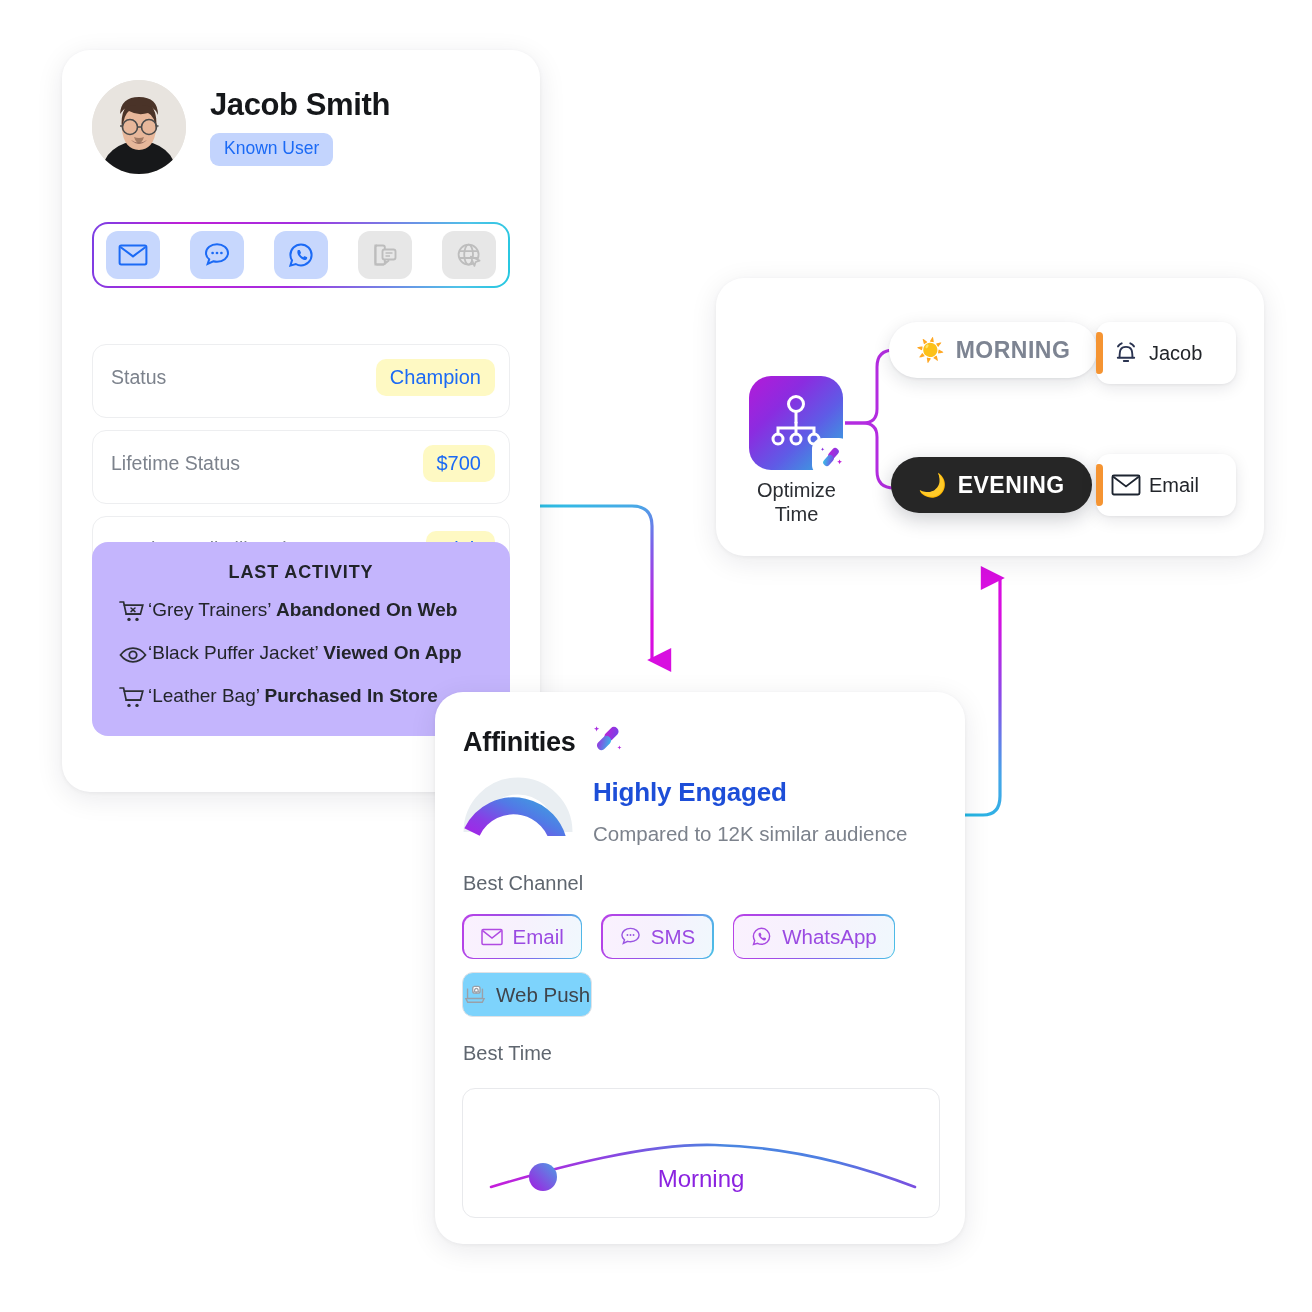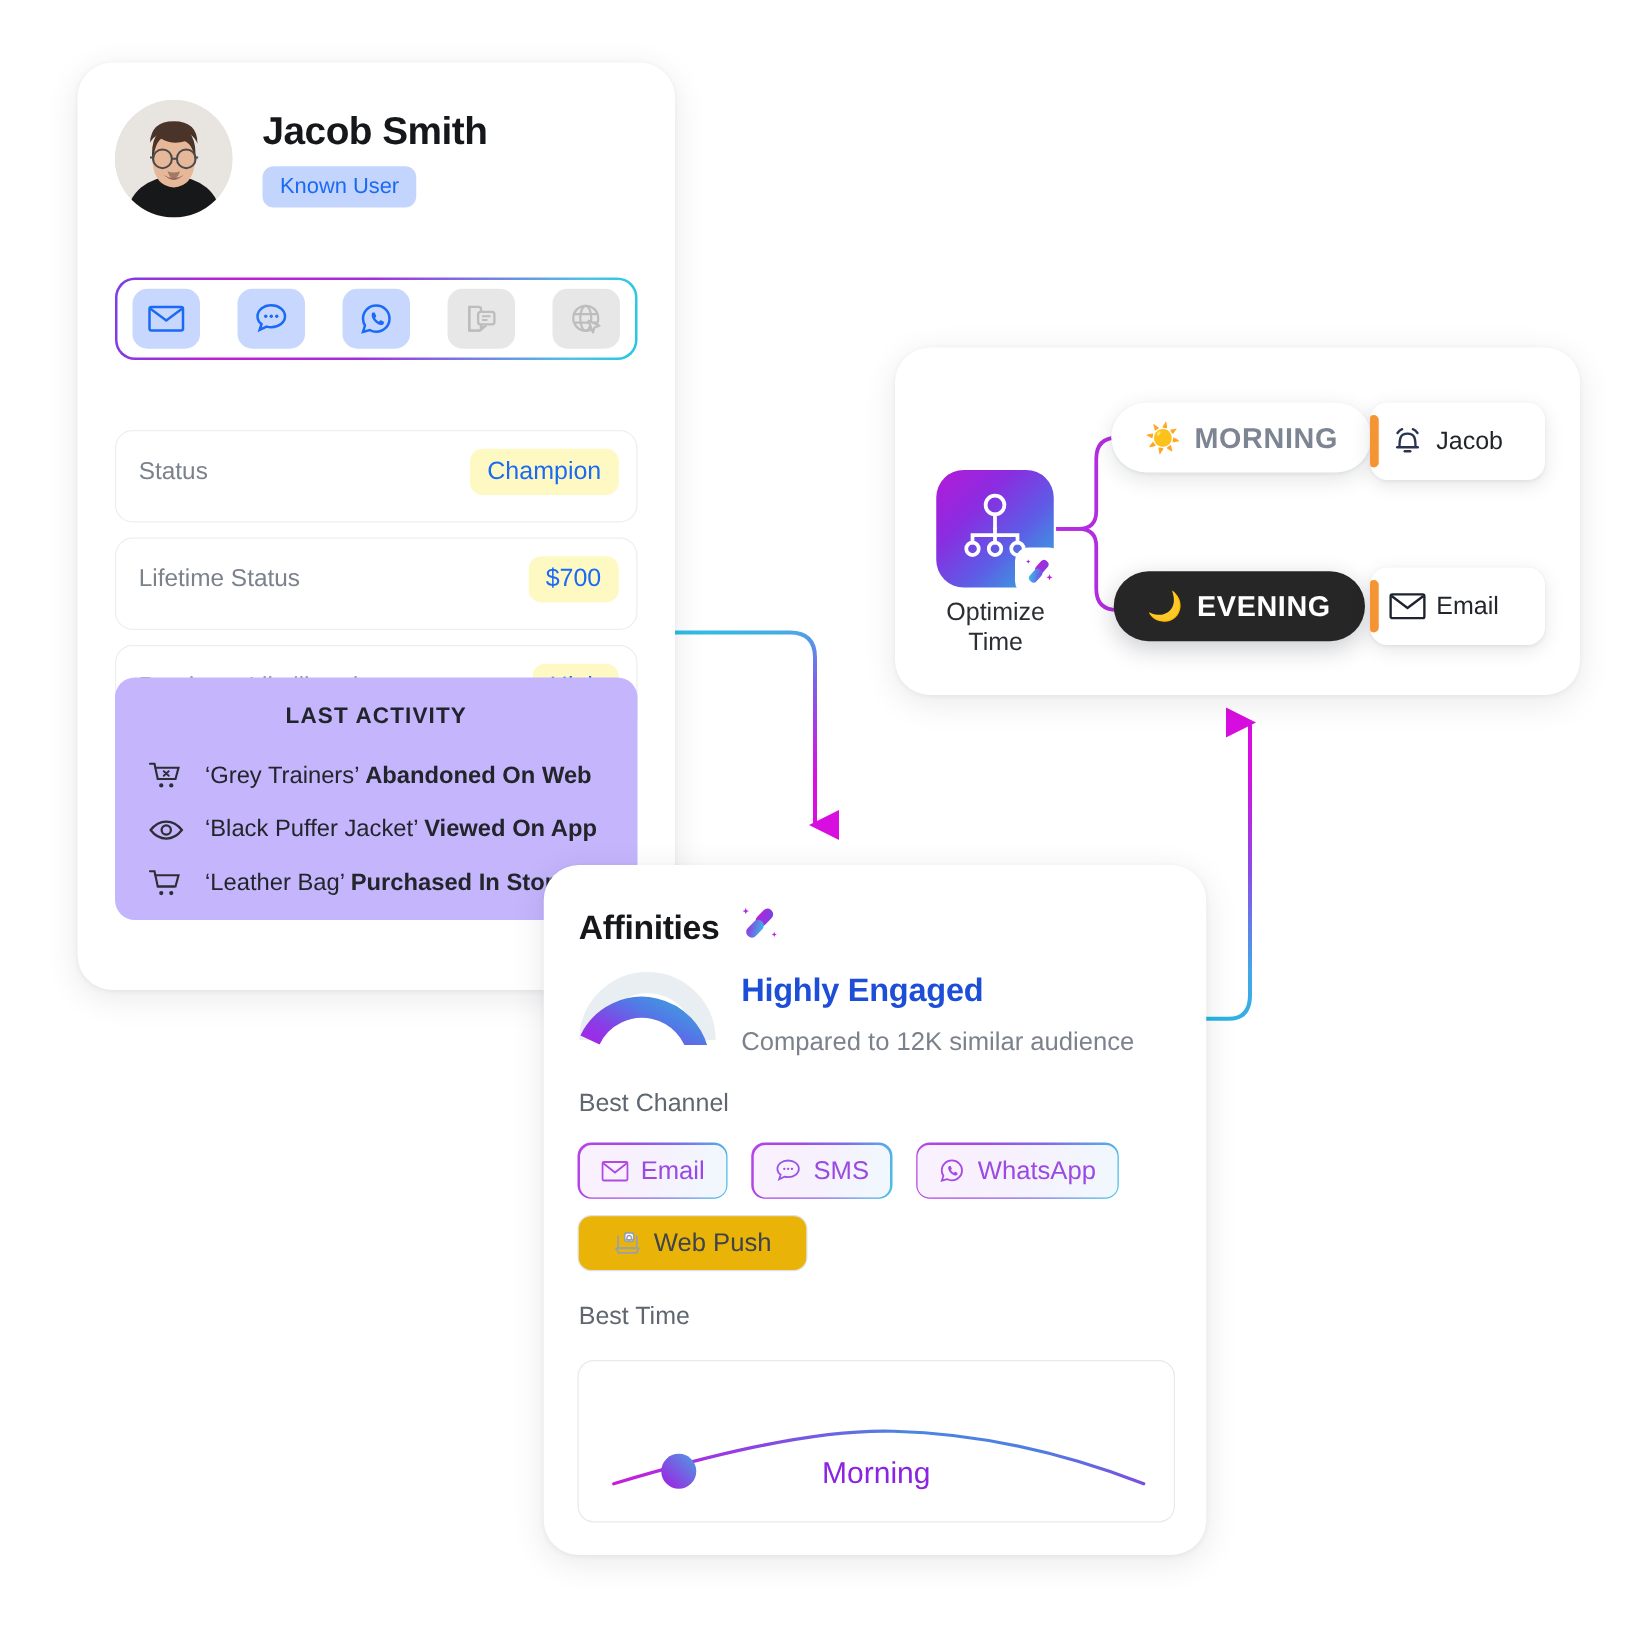--- a/index.html
+++ b/index.html
@@ -68,21 +68,21 @@
     padding: 7px 14px; border-radius: 10px; white-space: nowrap;
   }
 
   
   #activity-box {
     position: absolute; left: 30px; top: 492px; width: 418px; height: 194px;
     background: #c4b5fd; border-radius: 16px; padding: 20px 0 0;
   }
   .act-title { text-align: center; font-size: 18px; font-weight: 700; color: #21242a; letter-spacing: .9px; }
   .act-list { margin-top: 16px; }
-  .act-item { display: flex; align-items: center; gap: 16px; padding: 0 0 0 26px; height: 43px; }
+  .act-item { display: flex; align-items: flex-start; padding: 0 0 0 26px; height: 43px; }
   .act-item svg { flex: none; display: block; }
   .act-text { font-size: 19px; color: #22252a; white-space: nowrap; }
   .act-text b { font-weight: 700; }
 
   
   #optimize-card { left: 716px; top: 278px; width: 548px; height: 278px; border-radius: 28px; }
 
   #opt-node { position: absolute; left: 33px; top: 98px; width: 95px; text-align: center; }
   .opt-tile {
     width: 94px; height: 94px; border-radius: 22px;
@@ -149,22 +149,22 @@
     position: relative; height: 45px; border-radius: 11px; padding: 1.5px;
     background: linear-gradient(105deg,#b942e8 0%,#a24ae6 30%,#7e6bec 60%,#49c3e6 100%);
   }
   .g-chip .inner {
     height: 100%; border-radius: 9.5px; padding: 0 17px;
     display: flex; align-items: center; gap: 10px;
     background: linear-gradient(105deg,#faf1fe 0%,#f7f1fd 45%,#f0f8fd 100%);
   }
   .g-chip .inner span { font-size: 20.5px; color: #9a4ae2; white-space: nowrap; }
   .p-chip {
-    height: 45px; border-radius: 11px; border: 1px solid #e0e2e6; background: #eab308;
-    padding: 0 28px; display: flex; align-items: center; gap: 10px;
+    height: 45px; border-radius: 11px; border: 1px solid #e0e2e6; background: #7dd3fc;
+    padding: 0 1px; display: flex; align-items: center; gap: 10px;
   }
   .p-chip span { font-size: 20.5px; color: #3f444b; white-space: nowrap; }
 
   #besttime-box {
     position: absolute; left: 27px; top: 396px; width: 478px; height: 130px;
     border: 1px solid #e8e9ec; border-radius: 13px; overflow: hidden;
   }
   #besttime-box svg { display: block; }
   .bt-label {
     position: absolute; left: 0; right: 0; top: 76px; text-align: center;

